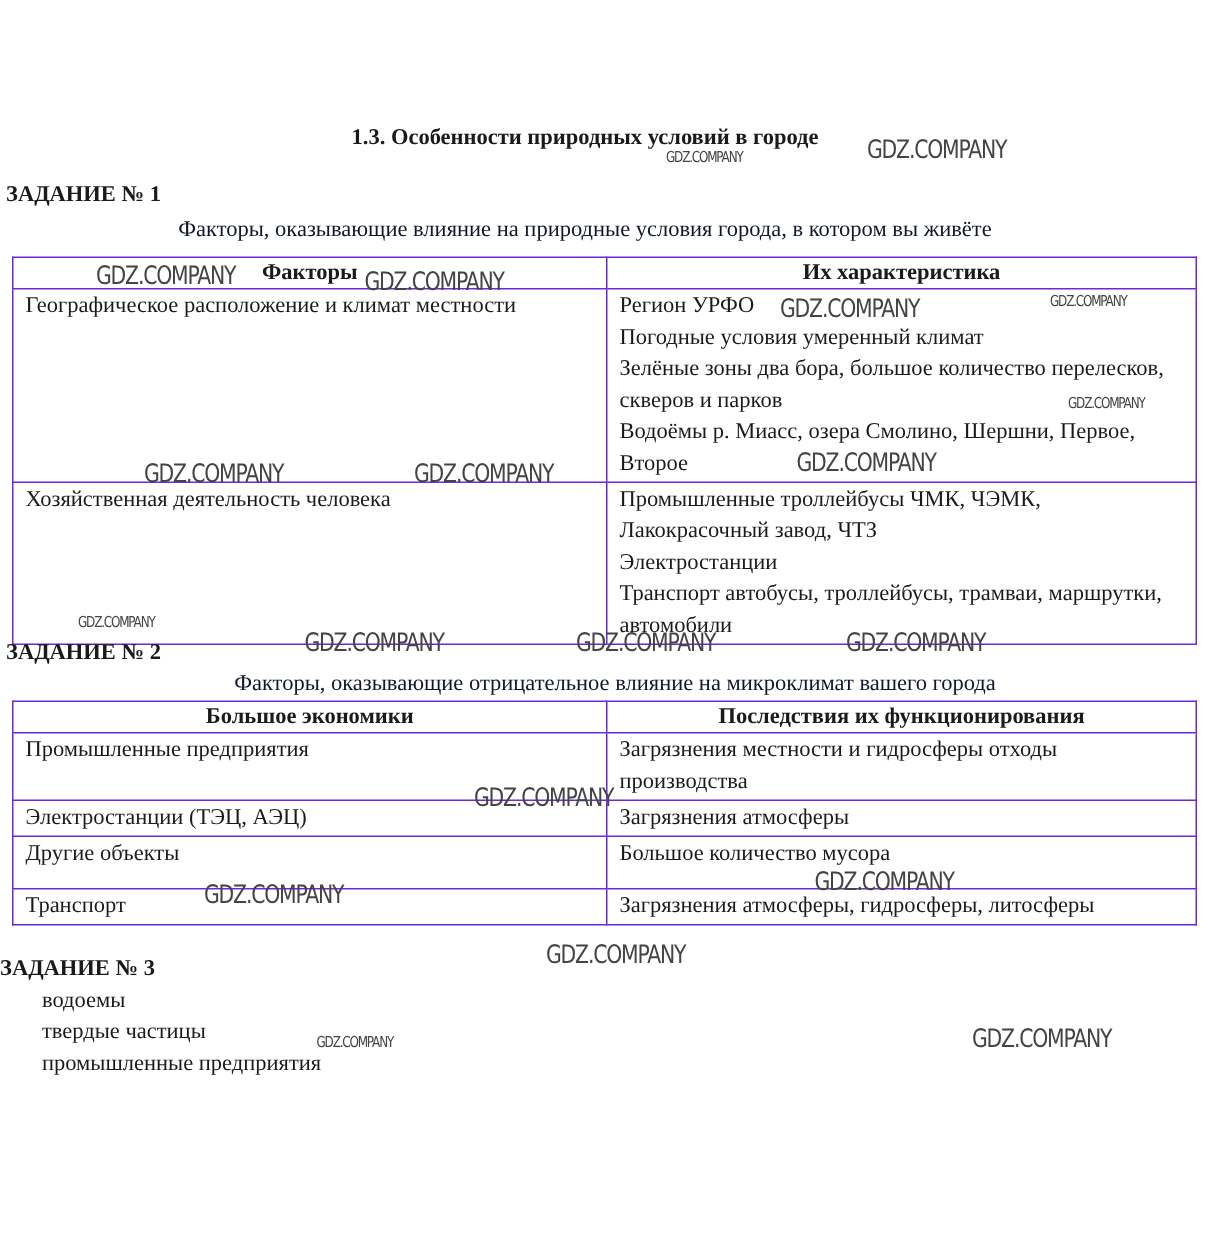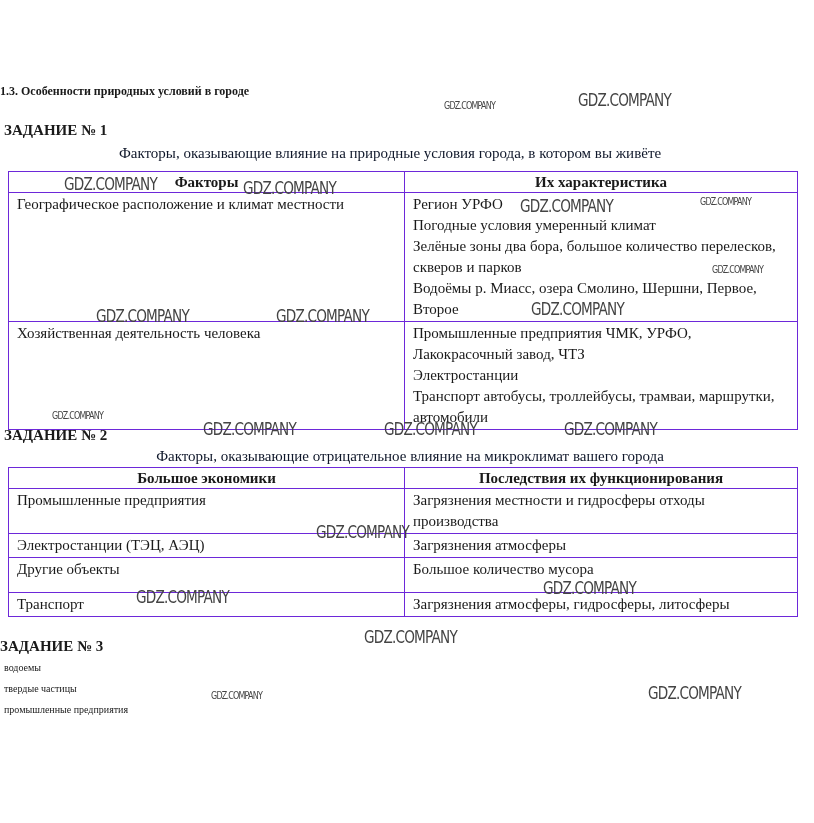--- a/index.html
+++ b/index.html
@@ -1,29 +1,29 @@
 <!DOCTYPE html>
 <html><head>
 <meta charset="utf-8">
 <style>
   html, body { margin:0; padding:0; background:#fff; }
   body { width:814px; height:823px; position:relative; overflow:hidden;
          font-family:"Liberation Serif","DejaVu Serif",serif; color:#1a1a1a; }
   .abs { position:absolute; }
-  .title { top:84px; left:0; width:780px; font-weight:bold; font-size:12px; }
+  .title { top:84px; left:0; width:780px; text-align:center; font-weight:bold; font-size:15px; }
   .task { left:4px; font-weight:bold; font-size:15px; }
   .caption { font-size:15px; color:#0f172a; text-align:center; }
   table { border-collapse:collapse; position:absolute; left:8px; width:790px; font-size:15px; }
   td, th { border:1px solid #6d28d9; vertical-align:top; padding:1px 8px; line-height:21px; }
   th { font-weight:bold; text-align:center; padding:0 8px; line-height:20px; }
   td.c1 { width:379px; }
   .wm { position:absolute; font-family:"DejaVu Sans","Liberation Sans",sans-serif; color:#444;
         font-size:17px; letter-spacing:-1px; transform:scaleX(0.8); transform-origin:left; white-space:nowrap; }
   .wm.s { font-size:10px; }
-  .plain { left:4px; font-size:10px; line-height:21px; }
+  .plain { left:28px; font-size:15px; line-height:21px; }
 </style>
 </head>
 <body>
 
 <div class="abs title">1.3. Особенности природных условий в городе</div>
 
 <div class="abs task" style="top:122px">ЗАДАНИЕ № 1</div>
 <div class="abs caption" style="top:145px;left:20px;width:740px">Факторы, оказывающие влияние на природные условия города, в котором вы живёте</div>
 
 <table style="top:171px">
@@ -37,21 +37,21 @@
     <td>
       <div>Регион УРФО</div>
       <div>Погодные условия умеренный климат</div>
       <div>Зелёные зоны два бора, большое количество перелесков, скверов и парков</div>
       <div>Водоёмы р. Миасс, озера Смолино, Шершни, Первое, Второе</div>
     </td>
   </tr>
   <tr style="height:104px">
     <td class="c1">Хозяйственная деятельность человека</td>
     <td>
-      <div>Промышленные предприятия ЧМК, УРФО, Лакокрасочный завод, ЧТЗ</div>
+      <div>Промышленные троллейбусы ЧМК, ЧЭМК, Лакокрасочный завод, ЧТЗ</div>
       <div>Электростанции</div>
       <div>Транспорт автобусы, троллейбусы, трамваи, маршрутки, автомобили</div>
     </td>
   </tr>
 </tbody>
   </table>
 
 <div class="abs task" style="top:427px">ЗАДАНИЕ № 2</div>
 <div class="abs caption" style="top:448px;left:20px;width:780px">Факторы, оказывающие отрицательное влияние на микроклимат вашего города</div>
 

